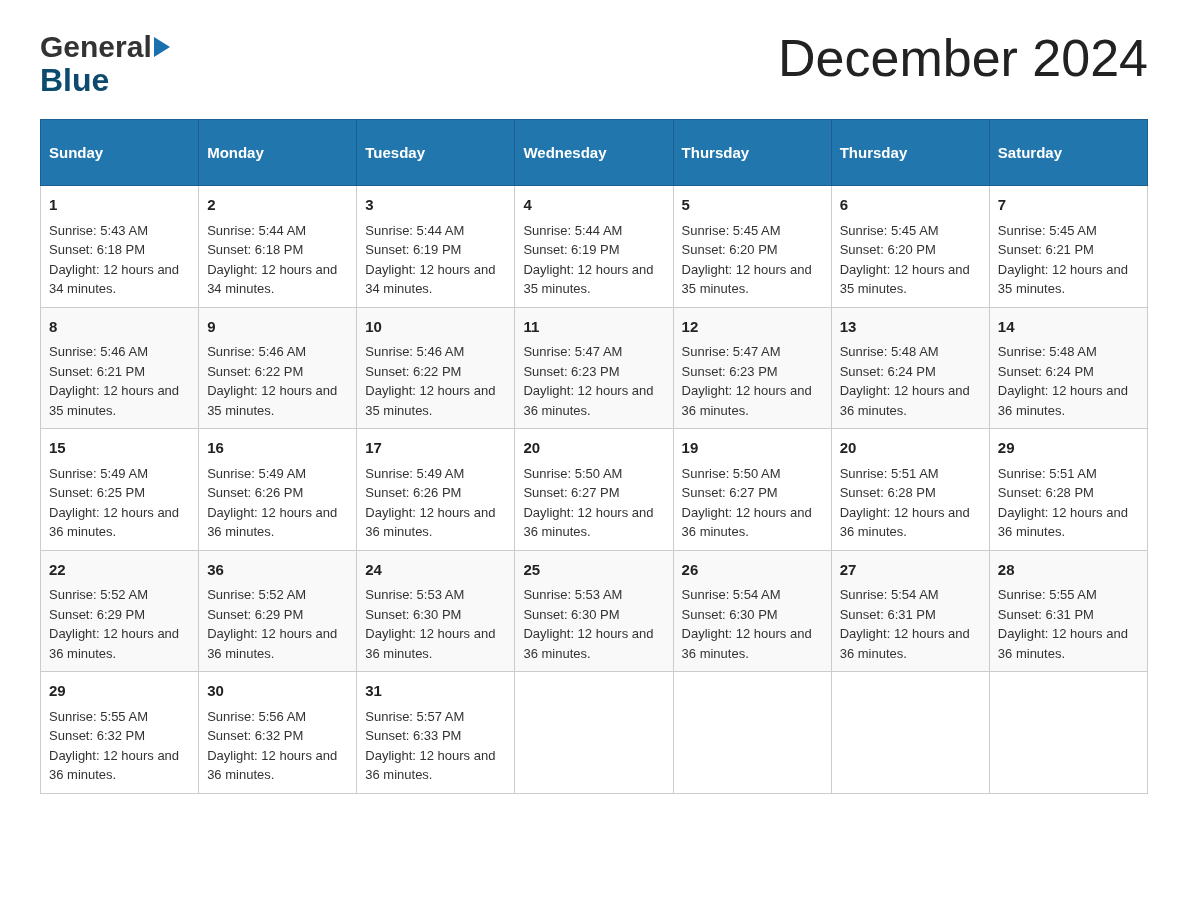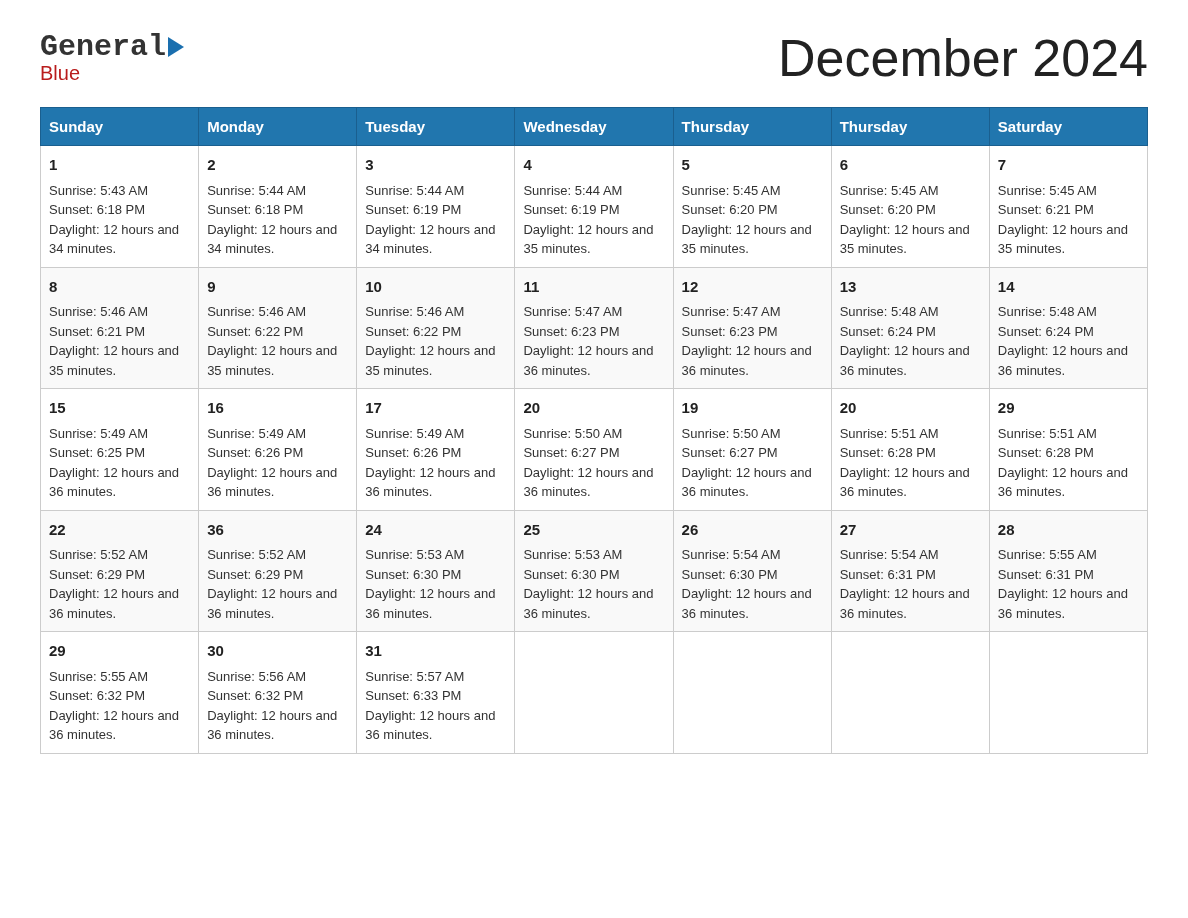--- a/index.html
+++ b/index.html
@@ -10,23 +10,23 @@
       width: 1188px;
       min-height: 918px;
     }
     .header {
       display: flex;
       justify-content: space-between;
       align-items: flex-start;
       margin-bottom: 20px;
     }
     .logo-blue-text {
-      color: #b91c1c;
-      font-size: 20px;
-      font-weight: normal;
+      color: #0c4a6e;
+      font-size: 32px;
+      font-weight: bold;
     }
     .title-section {
     }
     .main-title {
       font-size: 52px;
       font-weight: normal;
       color: #222;
       line-height: 1.1;
     }
     .subtitle {
@@ -35,21 +35,21 @@
       margin-top: 4px;
     }
     .calendar {
       width: 100%;
       border-collapse: collapse;
       border: 1px solid #aaa;
     }
     .calendar th {
       background-color: #2176ae;
       color: white;
-      padding: 10px 8px;
+      padding: 24px 8px;
       font-size: 15px;
       font-weight: bold;
       text-align: left;
       border: 1px solid #1a5f8f;
     }
     .calendar td {
       vertical-align: top;
       padding: 8px;
       border: 1px solid #ccc;
       width: 14.28%;
@@ -79,21 +79,20 @@
       flex-direction: column;
     }
     .logo-row1 {
       display: flex;
       align-items: center;
     }
     .general-text {
       font-size: 30px;
       font-weight: bold;
       color: #333;
-      font-family: Liberation Mono, monospace;
     }
     .blue-arrow-wrap {
       display: flex;
       align-items: center;
       margin-left: 2px;
     }
     .triangle-right {
       width: 0;
       height: 0;
       border-style: solid;

